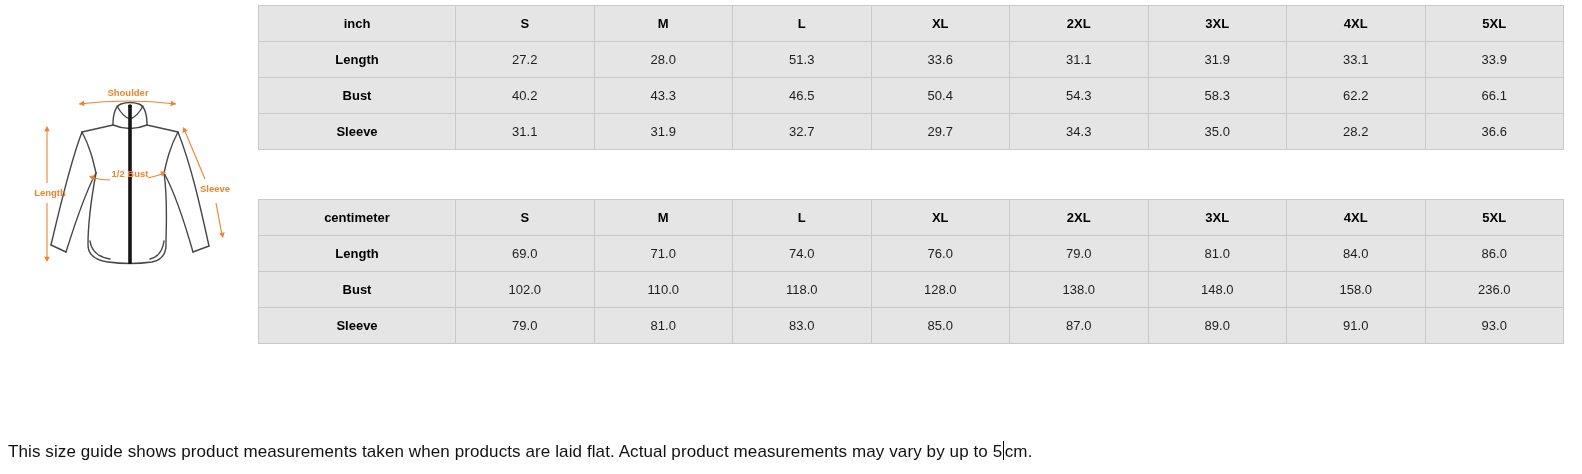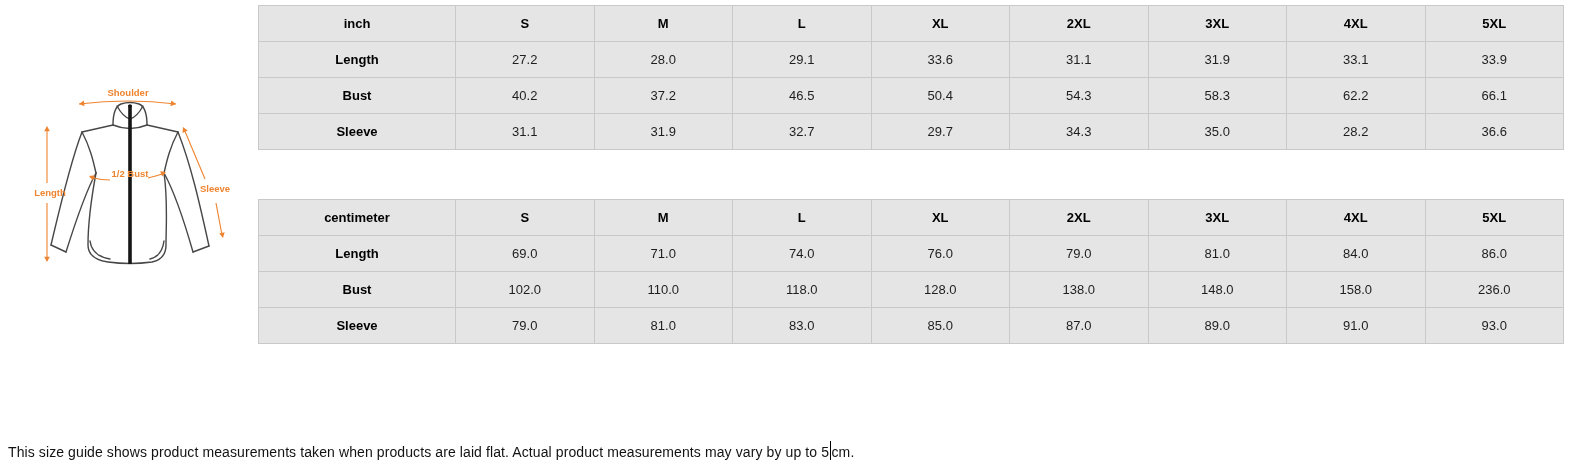--- a/index.html
+++ b/index.html
@@ -32,21 +32,21 @@
   
   .diagram { position: absolute; left: 20px; top: 75px; }
   .diagram text {
     font-family: "Liberation Sans", sans-serif;
     font-weight: bold; font-size: 9.5px;
   }
 
   
   .footnote {
     position: absolute; left: 8px; top: 441px;
-    font-size: 14px; color: #121212; white-space: nowrap;
+    font-size: 17px; color: #121212; white-space: nowrap;
     letter-spacing: 0.1px;
   }
   .caret {
     display: inline-block; width: 1.5px; height: 19px;
     background: #000; vertical-align: -3px; margin: 0 0.5px;
   }
 </style>
 </head>
 <body>
 
@@ -135,31 +135,31 @@
     <td>XL</td>
     <td>2XL</td>
     <td>3XL</td>
     <td>4XL</td>
     <td>5XL</td>
   </tr>
   <tr>
     <td class="rowlabel">Length</td>
     <td>27.2</td>
     <td>28.0</td>
-    <td>29.1</td>
+    <td>51.3</td>
     <td>33.6</td>
     <td>31.1</td>
     <td>31.9</td>
     <td>33.1</td>
     <td>33.9</td>
   </tr>
   <tr>
     <td class="rowlabel">Bust</td>
     <td>40.2</td>
-    <td>37.2</td>
+    <td>43.3</td>
     <td>46.5</td>
     <td>50.4</td>
     <td>54.3</td>
     <td>58.3</td>
     <td>62.2</td>
     <td>66.1</td>
   </tr>
   <tr>
     <td class="rowlabel">Sleeve</td>
     <td>31.1</td>

